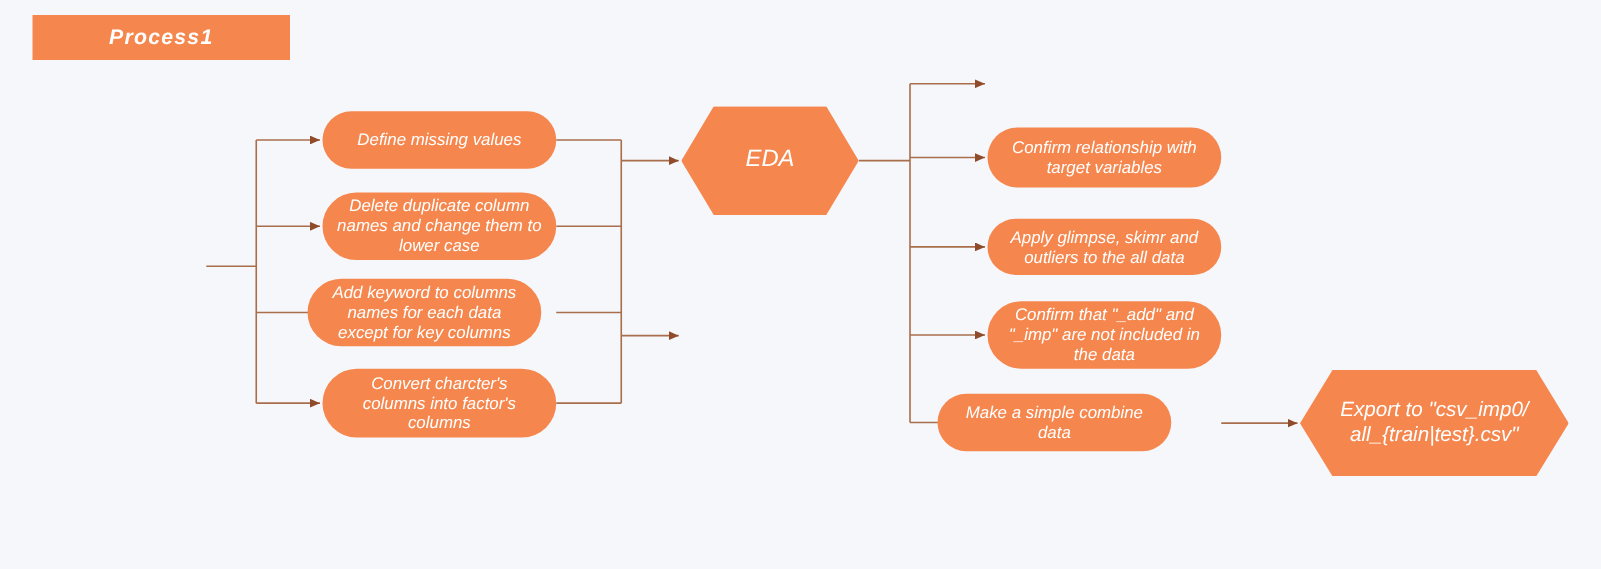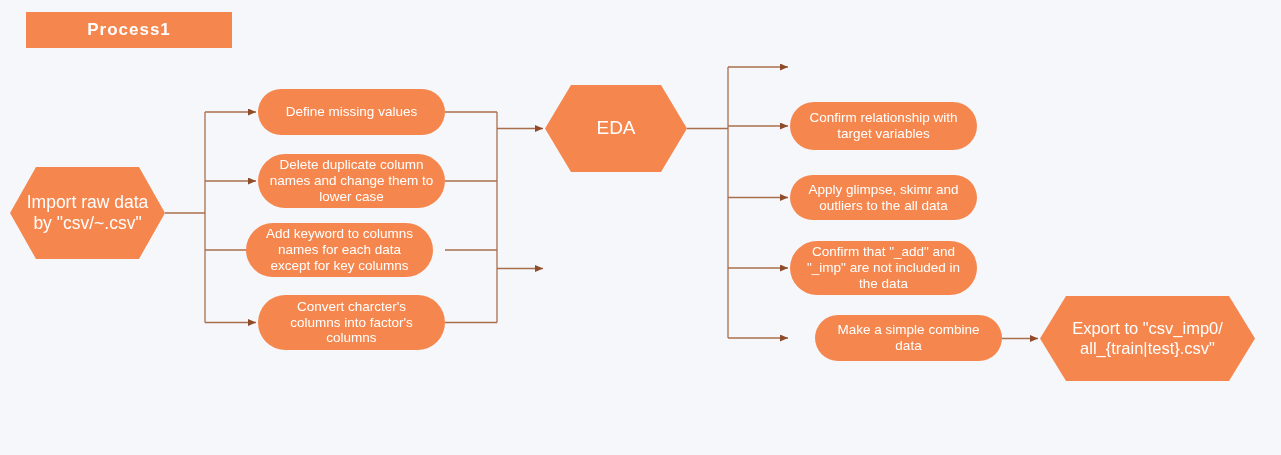--- a/index.html
+++ b/index.html
@@ -5,21 +5,21 @@
   :root{
     --background:#F6F7FB;
     --node-fill:#F5874E;
     --line-color:#A96F4C;
     --arrow-color:#8F4B2A;
     --text-color:#FFFFFF;
   }
   *{margin:0;padding:0;box-sizing:border-box;}
   html,body{width:1281px;height:455px;overflow:hidden;}
   body{background:var(--background);font-family:"Liberation Sans",sans-serif;}
-  .canvas{position:relative;width:1281px;height:434px;background:var(--background);}
+  .canvas{position:relative;width:1281px;height:434px;background:var(--background);font-style:italic;}
   .connectors{position:absolute;left:0;top:0;width:1281px;height:455px;}
   .node{
     position:absolute;
     display:flex;align-items:center;justify-content:center;
     background:var(--node-fill);
     color:var(--text-color);
     text-align:center;
     white-space:pre-line;
     line-height:1.18;
     font-size:13.5px;
@@ -33,21 +33,21 @@
   .n-m1      {left:258px; top:89px;  width:187px; height:46px;}
   .n-m2      {left:258px; top:154px; width:187px; height:54px;}
   .n-m3      {left:246px; top:223px; width:187px; height:54px;}
   .n-m4      {left:258px; top:295px; width:187px; height:55px;}
   .n-eda     {left:545px; top:85px;  width:142px; height:87px;  font-size:19px;text-align:center;}
   .n-export1 {left:545px; top:226px; width:158px; height:85px;  font-size:16.5px;}
   .n-r1      {left:790px; top:45px;  width:187px; height:44px;}
   .n-r2      {left:790px; top:102px; width:187px; height:48px;}
   .n-r3      {left:790px; top:175px; width:187px; height:45px;}
   .n-r4      {left:790px; top:241px; width:187px; height:54px;}
-  .n-r5      {left:815px; top:315px; width:187px; height:46px;}
+  .n-r5      {left:750px; top:315px; width:187px; height:46px;}
   .n-export2 {left:1040px;top:296px; width:215px; height:85px;  font-size:16.5px;}
 </style>
 </head>
 <body>
 
 <div class="canvas">
 
   <svg class="connectors" width="1281" height="455" viewBox="0 0 1281 455" fill="none" stroke="var(--line-color)" stroke-width="1.3">
     <defs>
       <marker id="arrow" markerWidth="9" markerHeight="7" refX="8" refY="3.5" orient="auto" markerUnits="userSpaceOnUse">
@@ -84,22 +84,20 @@
       <path d="M728 338 H788" marker-end="url(#arrow)"></path>
     </g>
 
     <g>
       <path d="M977 338.5 H1038" marker-end="url(#arrow)"></path>
     </g>
   </svg>
 
   <div class="node rect n-title">Process1</div>
 
-  <div class="node hex n-import">Import raw data
-by "csv/~.csv"</div>
 
   <div class="node stadium n-m1">Define missing values</div>
   <div class="node stadium n-m2">Delete duplicate column
 names and change them to
 lower case</div>
   <div class="node stadium n-m3">Add keyword to columns
 names for each data
 except for key columns</div>
   <div class="node stadium n-m4">Convert charcter's
 columns into factor's

